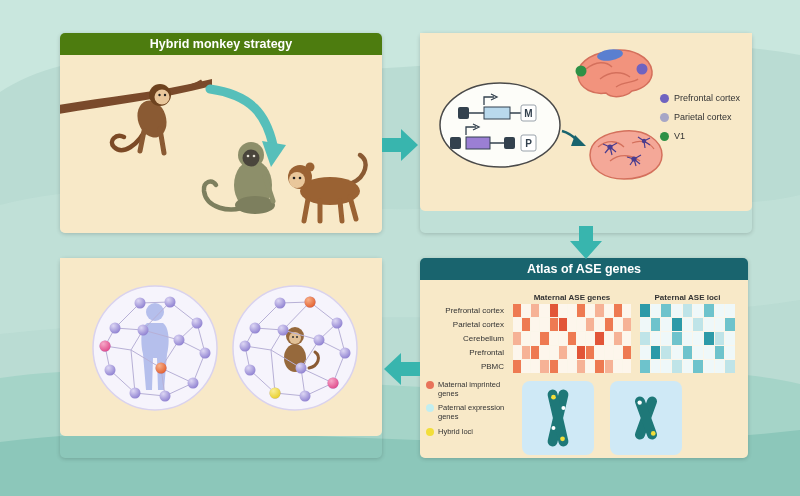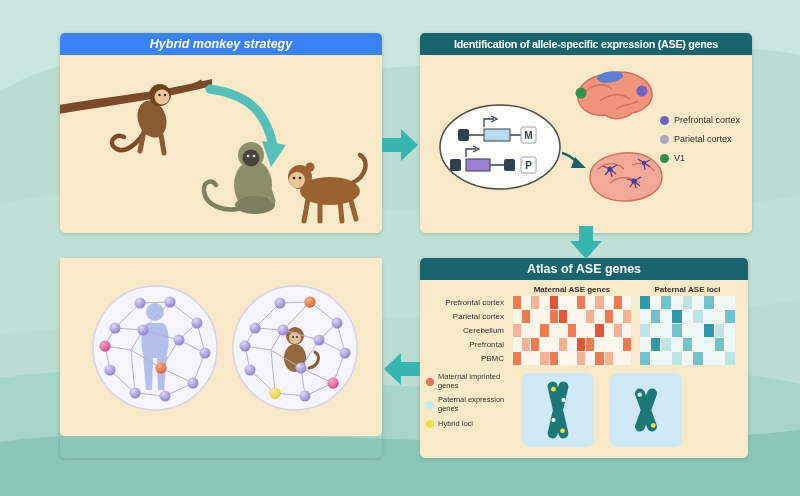--- a/index.html
+++ b/index.html
@@ -17,28 +17,28 @@
 
   #panel-hybrid { left:60px; top:33px; }
   #panel-identification { left:420px; top:33px; width:332px; }
   #panel-identification .panel-header { font-size:10.8px; letter-spacing:-0.3px; }
   #panel-association { left:60px; top:258px; }
   #panel-atlas { left:420px; top:258px; width:328px; }
 
   .flow-arrow { position:absolute; z-index:5; }
 
   .legend { list-style:none; }
-  .legend li { display:flex; align-items:center; gap:5px; }
+  .legend li { display:flex; align-items:flex-start; gap:5px; }
   .dot { width:9px; height:9px; border-radius:50%; flex:0 0 auto; }
 
   .p2-legend { position:absolute; left:240px; top:60px; font-size:9px; color:#333; }
   .p2-legend li { margin-bottom:9px; align-items:center; }
 
   
-  .atlas-body { padding:4px 6px 0 6px; color:#333; }
+  .atlas-body { padding:12px 6px 0 6px; color:#333; }
   .hm-head { display:grid; grid-template-columns:78px 118px 95px; column-gap:9px;
              font-size:8px; font-weight:bold; text-align:center; margin-top:1px; }
   .hm-row { display:grid; grid-template-columns:78px 118px 95px; column-gap:9px; margin-top:2px; }
   .hm-rows { list-style:none; font-size:8px; text-align:right; }
   .hm-rows li { height:14px; line-height:14px; white-space:nowrap; }
   .hm { display:grid; grid-template-rows:repeat(5,13px); row-gap:1px; column-gap:1px;
         background:#fbf6ea; align-self:start; }
   .atlas-bottom { display:flex; margin-top:7px; }
   .atlas-legend { width:80px; font-size:7.5px; line-height:1.15; }
   .atlas-legend li { margin-bottom:6px; gap:4px; }
@@ -53,21 +53,21 @@
 
   <svg class="bg" width="800" height="496" viewBox="0 0 800 496" preserveAspectRatio="none">
     <rect width="800" height="496" fill="#badcd3"></rect>
     <path d="M0,0 H800 V55 C620,20 420,92 230,62 C125,45 45,62 0,92 Z" fill="#c9e7de"></path>
     <path d="M0,205 C150,165 310,225 480,205 C620,190 720,215 800,195 L800,300 C600,332 300,302 0,334 Z" fill="#c5e4db" opacity="0.55"></path>
     <path d="M0,378 C200,350 420,410 620,380 C700,368 760,374 800,384 L800,496 H0 Z" fill="#a5d4c8"></path>
     <path d="M0,442 C240,412 480,466 800,430 L800,496 H0 Z" fill="#8cc7ba"></path>
   </svg>
 
   <section class="panel" id="panel-hybrid">
-    <header class="panel-header" style="background: #3b82f6; font-style: italic;">Hybrid monkey strategy</header>
+    <header class="panel-header" style="background: #4d7c0f;">Hybrid monkey strategy</header>
     <div class="panel-body" style="background: rgb(248, 233, 200);">
       <svg width="322" height="178" viewBox="0 0 322 178">
 
         <path d="M-2,50 C45,42 95,38 152,24 L152,31 C98,45 46,51 -2,59 Z" fill="#7a4a2b"></path>
         <path d="M100,40 C116,33 130,34 142,26" stroke="#7a4a2b" stroke-width="3.5" fill="none"></path>
 
         <g>
           <path d="M88,70 C78,92 62,100 54,92 C48,86 56,78 64,82" stroke="#7c4a26" stroke-width="4.5" fill="none" stroke-linecap="round"></path>
           <ellipse cx="92" cy="64" rx="14" ry="19" fill="#8a5a33" transform="rotate(-18 92 64)"></ellipse>
           <path d="M84,76 L80,96" stroke="#8a5a33" stroke-width="5" stroke-linecap="round"></path>
@@ -103,21 +103,20 @@
 
         <g>
           <path d="M150,34 C192,40 206,60 213,90" stroke="#56bfba" stroke-width="9" fill="none" stroke-linecap="round"></path>
           <path d="M202,86 L226,90 L211,112 Z" fill="#56bfba"></path>
         </g>
       </svg>
     </div>
   </section>
 
   <section class="panel" id="panel-identification">
-    <header class="panel-header" style="background: rgb(25, 100, 110);">Identification of allele-specific expression (ASE) genes</header>
     <div class="panel-body" style="background: rgb(248, 233, 200);">
       <svg width="332" height="178" viewBox="0 0 332 178">
 
         <g>
           <ellipse cx="80" cy="92" rx="60" ry="42" fill="#fdfdf9" stroke="#4a4a4a" stroke-width="1.5"></ellipse>
 
           <rect x="38" y="74" width="11" height="12" rx="2" fill="#33414e"></rect>
           <line x1="49" y1="80" x2="64" y2="80" stroke="#33414e" stroke-width="1.5"></line>
           <path d="M64,72 L64,64 L74,64 M71,61 L77,64 L71,67" fill="none" stroke="#33414e" stroke-width="1.3"></path>
           <rect x="64" y="74" width="26" height="12" fill="#b9d9ec" stroke="#33414e" stroke-width="1"></rect>

